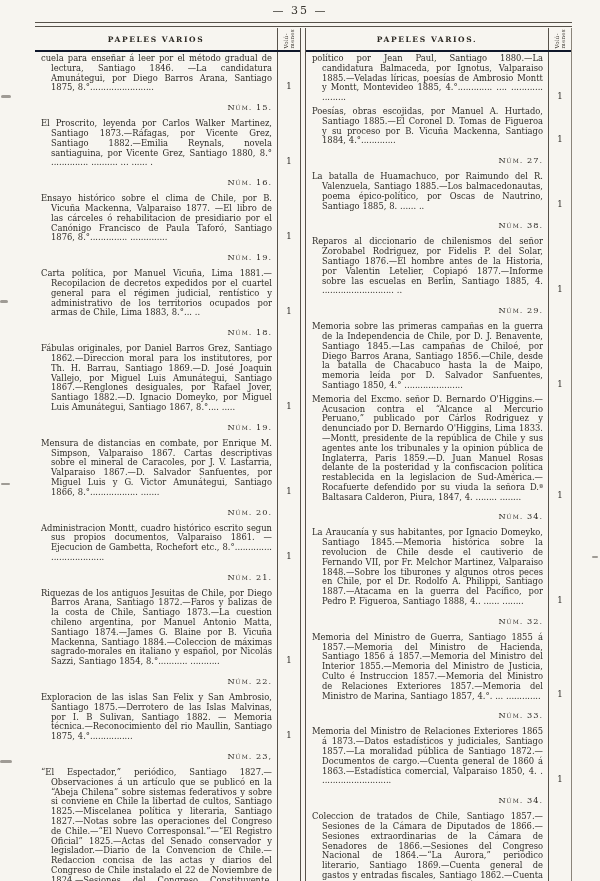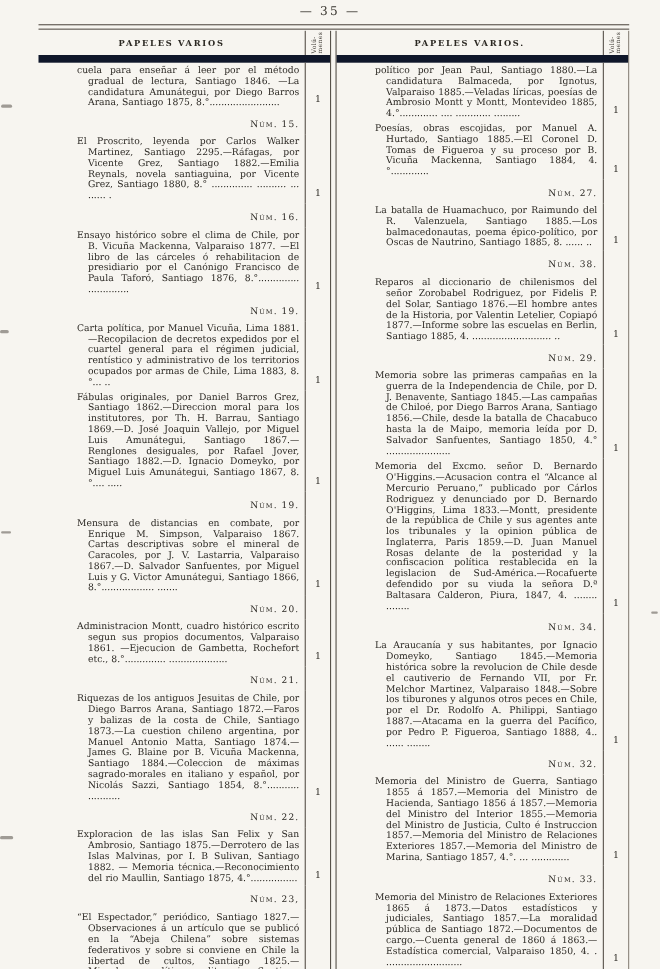--- a/index.html
+++ b/index.html
@@ -22,42 +22,42 @@
   .top-rule {
     height:3px;
     border-top:1px solid #57524a;
     border-bottom:1px solid #57524a;
     margin-bottom:0px;
   }
   .tables { display:flex; margin-top:1px; }
   .catalog-table { flex:1; display:flex; flex-direction:column; }
   .catalog-table.left  { border-right:1px solid #57524a; margin-right:4px; }
   .catalog-table.right { border-left:1px solid #57524a; border-right:1px solid #8a847a; }
-  .thead { display:flex; border-bottom:7px solid #0f172a; }
+  .thead { display:flex; border-bottom:2px solid #0f172a; }
   .th-main {
     flex:1; text-align:center;
     font-size:7.5px; font-weight:bold; letter-spacing:1.6px;
     padding:7px 0 6px 0;
     color:#2b2822;
   }
   .th-vol {
     width:22px; border-left:1px solid #57524a;
     display:flex; align-items:center; justify-content:center;
     overflow:hidden;
   }
   .vol-header-text {
     writing-mode:vertical-rl;
     transform:rotate(180deg);
     font-size:5.5px; line-height:6px;
     white-space:pre-line;
     color:#3a362f;
     letter-spacing:0.3px;
   }
   .rows { display:flex; flex-direction:column; }
-  .row { display:flex;margin-left:29px; }
+  .row { display:flex; }
   .cell.text { flex:1; padding:2px 5px 2px 6px; min-width:0; }
   .cell.vol {
     width:22px; border-left:1px solid #57524a;
     display:flex; align-items:flex-end; justify-content:center;
     font-size:8.5px; padding-bottom:4px;
     color:#2e2b26;
   }
   p.entry {
     margin:0;
     font-size:8.4px; line-height:9.8px;
@@ -108,21 +108,21 @@
             </div>
           </div>
           <div class="row">
             <div class="cell text">
               <div class="num-heading">Núm. 15.</div>
             </div>
             <div class="cell vol"></div>
           </div>
           <div class="row">
             <div class="cell text">
-              <p class="entry">El Proscrito, leyenda por Carlos Walker Martinez, Santiago 2295.—Ráfagas, por Vicente Grez, Santiago 1882.—Emilia Reynals, novela santiaguina, por Vicente Grez, Santiago 1880, 8.° .............. .......... ... ...... .</p>
+              <p class="entry">El Proscrito, leyenda por Carlos Walker Martinez, Santiago 1873.—Ráfagas, por Vicente Grez, Santiago 1882.—Emilia Reynals, novela santiaguina, por Vicente Grez, Santiago 1880, 8.° .............. .......... ... ...... .</p>
             </div>
             <div class="cell vol">
               <span>1</span>
             </div>
           </div>
           <div class="row">
             <div class="cell text">
               <div class="num-heading">Núm. 16.</div>
             </div>
             <div class="cell vol"></div>
@@ -141,20 +141,26 @@
             </div>
             <div class="cell vol"></div>
           </div>
           <div class="row">
             <div class="cell text">
               <p class="entry">Carta política, por Manuel Vicuña, Lima 1881.—Recopilacion de decretos expedidos por el cuartel general para el régimen judicial, rentístico y administrativo de los territorios ocupados por armas de Chile, Lima 1883, 8.°... ..</p>
             </div>
             <div class="cell vol">
               <span>1</span>
             </div>
+          </div>
+          <div class="row">
+            <div class="cell text">
+              <div class="num-heading">Núm. 18.</div>
+            </div>
+            <div class="cell vol"></div>
           </div>
           <div class="row">
             <div class="cell text">
               <p class="entry">Fábulas originales, por Daniel Barros Grez, Santiago 1862.—Direccion moral para los institutores, por Th. H. Barrau, Santiago 1869.—D. José Joaquin Vallejo, por Miguel Luis Amunátegui, Santiago 1867.—Renglones desiguales, por Rafael Jover, Santiago 1882.—D. Ignacio Domeyko, por Miguel Luis Amunátegui, Santiago 1867, 8.°.... .....</p>
             </div>
             <div class="cell vol">
               <span>1</span>
             </div>
           </div>
           <div class="row">

